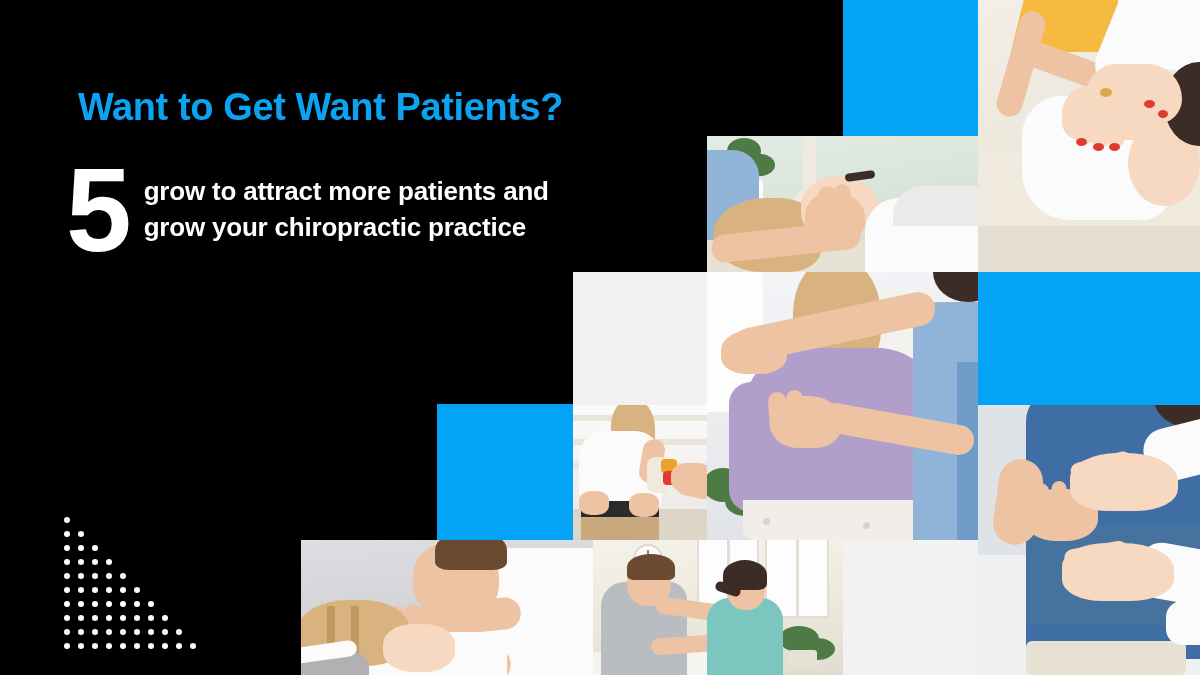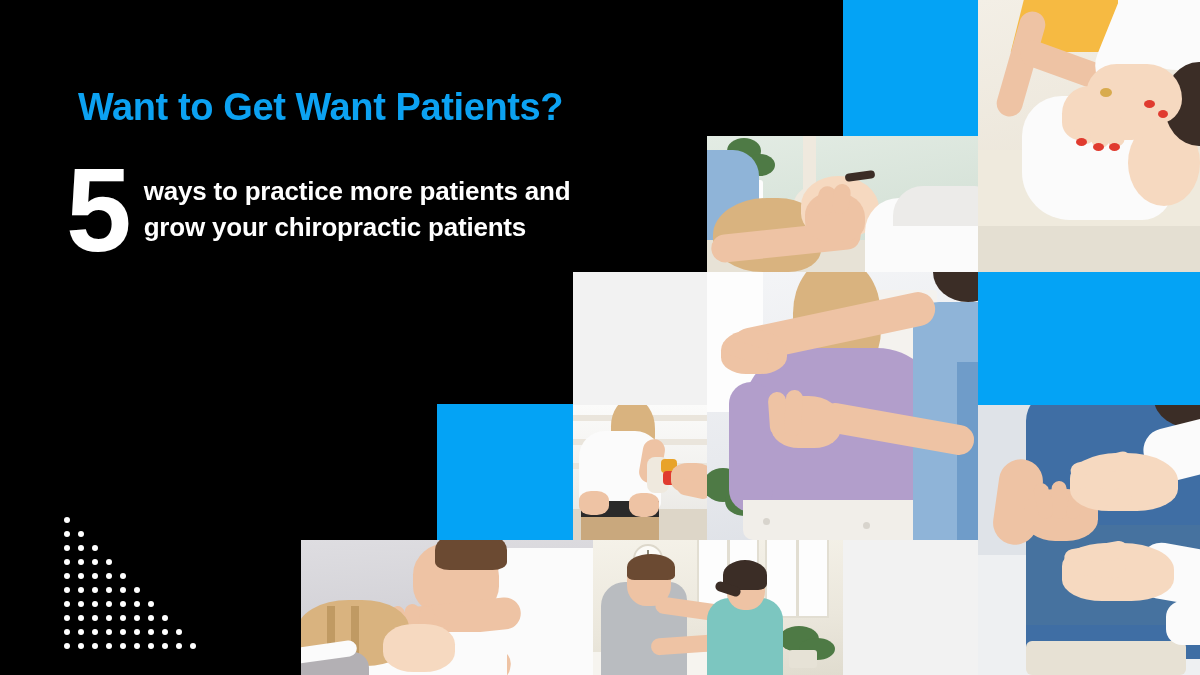--- a/index.html
+++ b/index.html
@@ -354,22 +354,22 @@
     </div>
   </div>
 
   <div class="tile tile-white" style="left:843px;top:540px;width:135px;height:135px;"></div>
 
   <div class="headline">Want to Get Want Patients?</div>
 
   <div class="sub-wrap">
     <div class="big-number">5</div>
     <div class="sub-lines">
-      <div class="sub-line">ways to practice more patients and</div>
-      <div class="sub-line">grow your chiropractic patients</div>
+      <div class="sub-line">grow to attract more patients and</div>
+      <div class="sub-line">grow your chiropractic practice</div>
     </div>
   </div>
 
   <div class="dot-triangle">
       <div class="dot-row"><span class="dot" style="background: rgb(255, 255, 255); width: 6px; height: 6px; margin-right: 8px;"></span></div>
       <div class="dot-row"><span class="dot" style="background: rgb(255, 255, 255); width: 6px; height: 6px; margin-right: 8px;"></span><span class="dot" style="background: rgb(255, 255, 255); width: 6px; height: 6px; margin-right: 8px;"></span></div>
       <div class="dot-row"><span class="dot" style="background: rgb(255, 255, 255); width: 6px; height: 6px; margin-right: 8px;"></span><span class="dot" style="background: rgb(255, 255, 255); width: 6px; height: 6px; margin-right: 8px;"></span><span class="dot" style="background: rgb(255, 255, 255); width: 6px; height: 6px; margin-right: 8px;"></span></div>
       <div class="dot-row"><span class="dot" style="background: rgb(255, 255, 255); width: 6px; height: 6px; margin-right: 8px;"></span><span class="dot" style="background: rgb(255, 255, 255); width: 6px; height: 6px; margin-right: 8px;"></span><span class="dot" style="background: rgb(255, 255, 255); width: 6px; height: 6px; margin-right: 8px;"></span><span class="dot" style="background: rgb(255, 255, 255); width: 6px; height: 6px; margin-right: 8px;"></span></div>
       <div class="dot-row"><span class="dot" style="background: rgb(255, 255, 255); width: 6px; height: 6px; margin-right: 8px;"></span><span class="dot" style="background: rgb(255, 255, 255); width: 6px; height: 6px; margin-right: 8px;"></span><span class="dot" style="background: rgb(255, 255, 255); width: 6px; height: 6px; margin-right: 8px;"></span><span class="dot" style="background: rgb(255, 255, 255); width: 6px; height: 6px; margin-right: 8px;"></span><span class="dot" style="background: rgb(255, 255, 255); width: 6px; height: 6px; margin-right: 8px;"></span></div>
       <div class="dot-row"><span class="dot" style="background: rgb(255, 255, 255); width: 6px; height: 6px; margin-right: 8px;"></span><span class="dot" style="background: rgb(255, 255, 255); width: 6px; height: 6px; margin-right: 8px;"></span><span class="dot" style="background: rgb(255, 255, 255); width: 6px; height: 6px; margin-right: 8px;"></span><span class="dot" style="background: rgb(255, 255, 255); width: 6px; height: 6px; margin-right: 8px;"></span><span class="dot" style="background: rgb(255, 255, 255); width: 6px; height: 6px; margin-right: 8px;"></span><span class="dot" style="background: rgb(255, 255, 255); width: 6px; height: 6px; margin-right: 8px;"></span></div>

